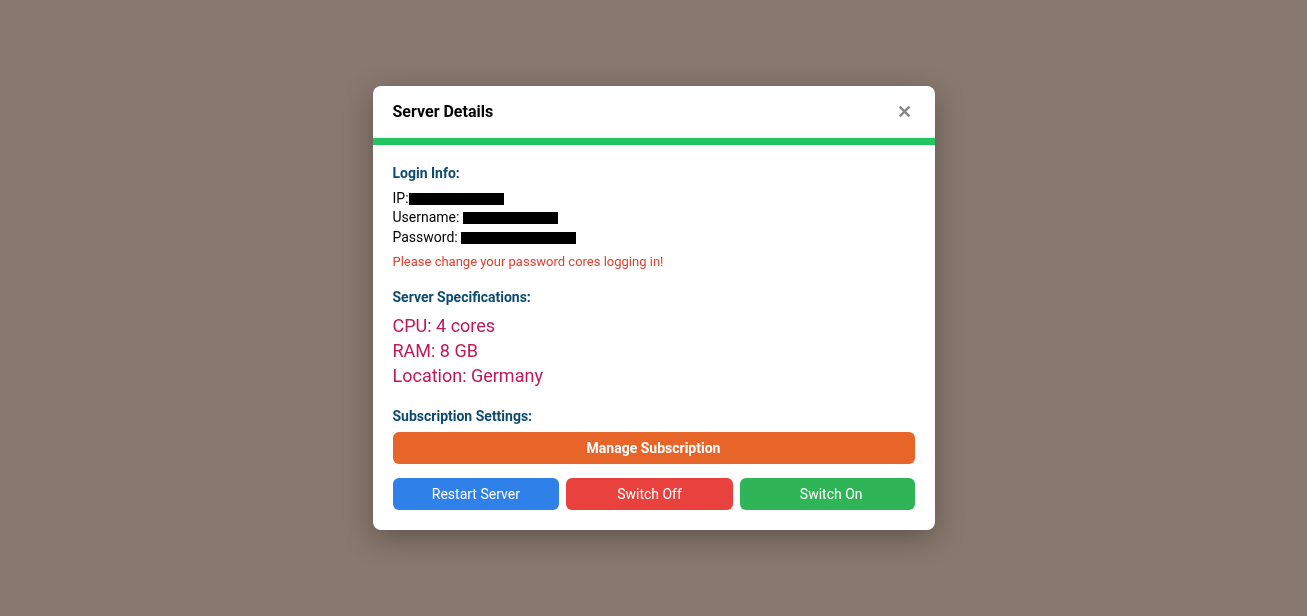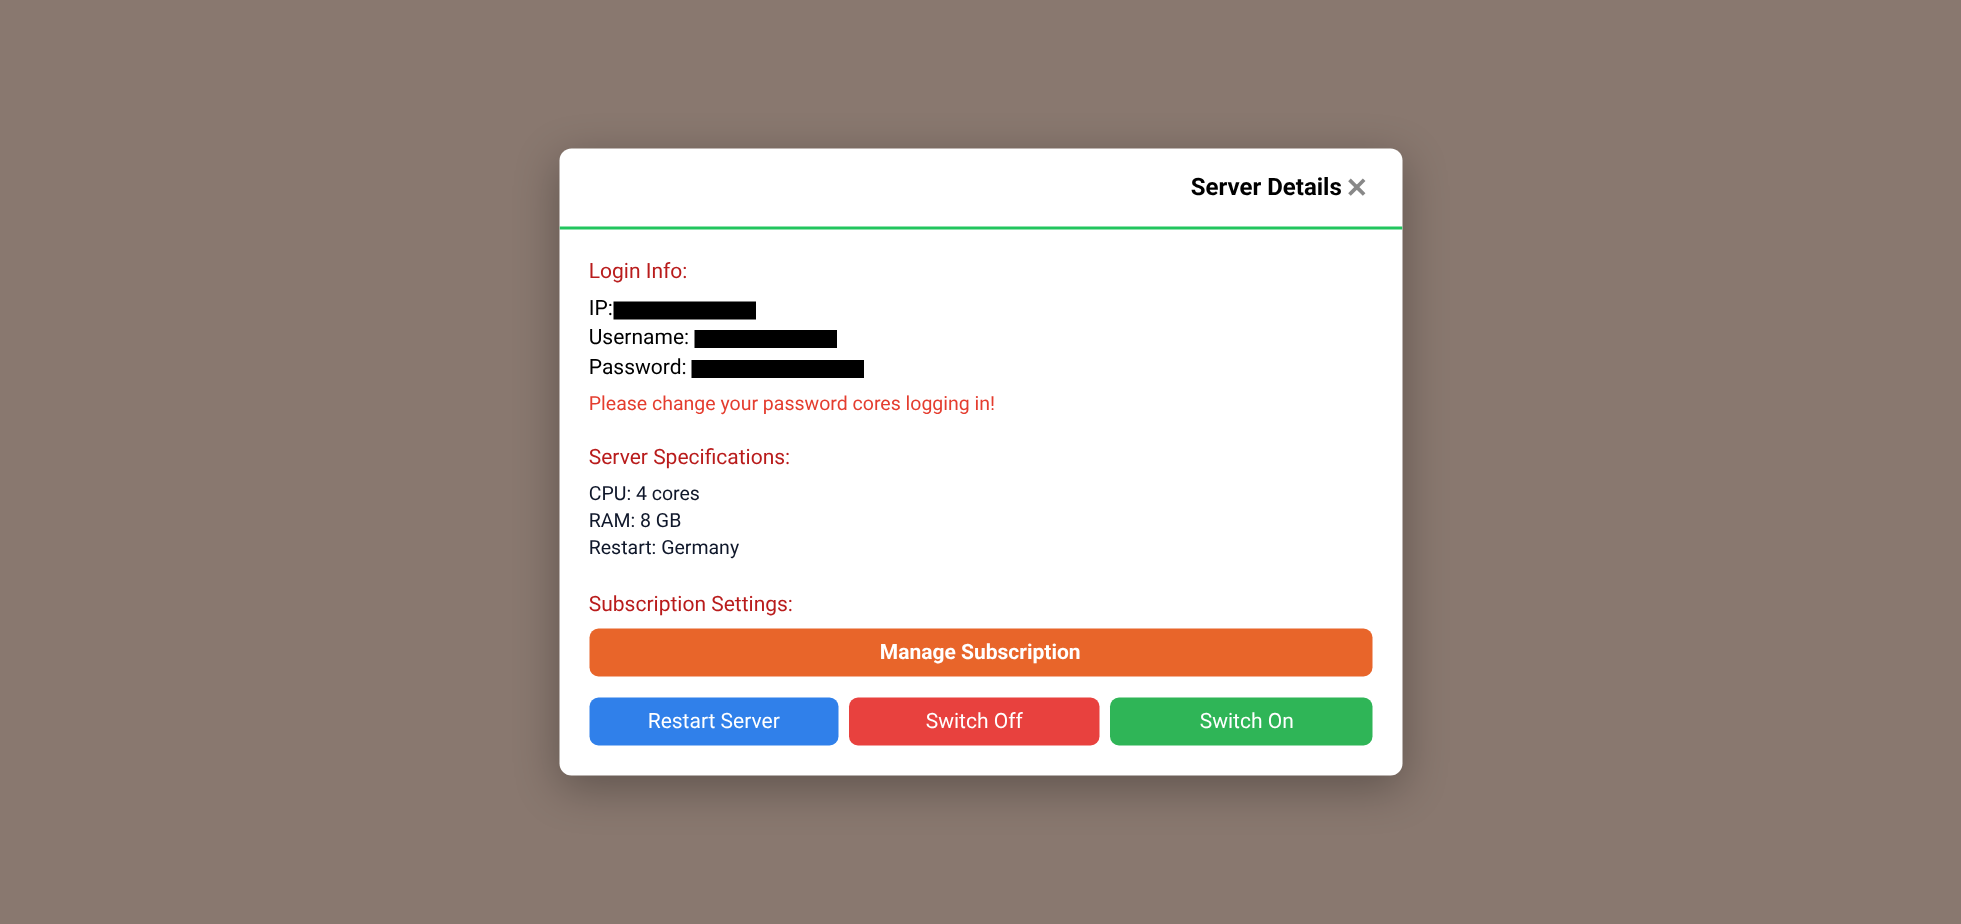--- a/index.html
+++ b/index.html
@@ -22,23 +22,23 @@
       background: #fff;
       width: 562px;
       border-radius: 8px;
       box-shadow: 0 8px 30px rgba(0,0,0,0.3);
       overflow: hidden;
     }
 
     .modal-header {
       display: flex;
       align-items: center;
-      justify-content: flex-end;
+      justify-content: space-between;
       padding: 16px 20px;
-      border-bottom: 2px solid #22c55e;
+      border-bottom: 7px solid #22c55e;
     }
 
     .modal-title {
       font-size: 16px;
       font-weight: 700;
       color: #000;
     }
 
     .close-btn {
       background: none;
@@ -55,22 +55,22 @@
       justify-content: center;
       font-weight: bold;
     }
 
     .modal-body {
       padding: 20px;
     }
 
     .section-heading {
       font-size: 14px;
-      font-weight: 400;
-      color: #b91c1c;
+      font-weight: 700;
+      color: #0c4a6e;
       margin-bottom: 8px;
     }
 
     .info-line {
       font-size: 14px;
       color: #000;
       line-height: 1.4;
       display: flex;
       align-items: center;
     }
@@ -86,22 +86,22 @@
     .redacted.pass { width: 115px; }
 
     .warning {
       font-size: 13px;
       color: #e43d2f;
       margin-top: 6px;
       margin-bottom: 20px;
     }
 
     .spec-line {
-      font-size: 13px;
-      color: #0f172a;
+      font-size: 18px;
+      color: #be185d;
       line-height: 1.4;
     }
 
     .spec-block {
       margin-bottom: 20px;
     }
 
     .btn {
       display: block;
       width: 100%;
@@ -179,21 +179,21 @@
       <span class="redacted pass"></span>
     </div>
 
     <div class="warning">Please change your password cores logging in!</div>
 
     <div class="section-heading">Server Specifications:</div>
 
     <div class="spec-block">
       <div class="spec-line">CPU: 4 cores</div>
       <div class="spec-line">RAM: 8 GB</div>
-      <div class="spec-line">Restart: Germany</div>
+      <div class="spec-line">Location: Germany</div>
     </div>
 
     <div class="section-heading">Subscription Settings:</div>
 
     <button class="btn btn-orange manage-sub">Manage Subscription</button>
 
     <div class="btn-row">
       <button class="btn btn-blue">Restart Server</button>
       <button class="btn btn-red">Switch Off</button>
       <button class="btn btn-green">Switch On</button>

